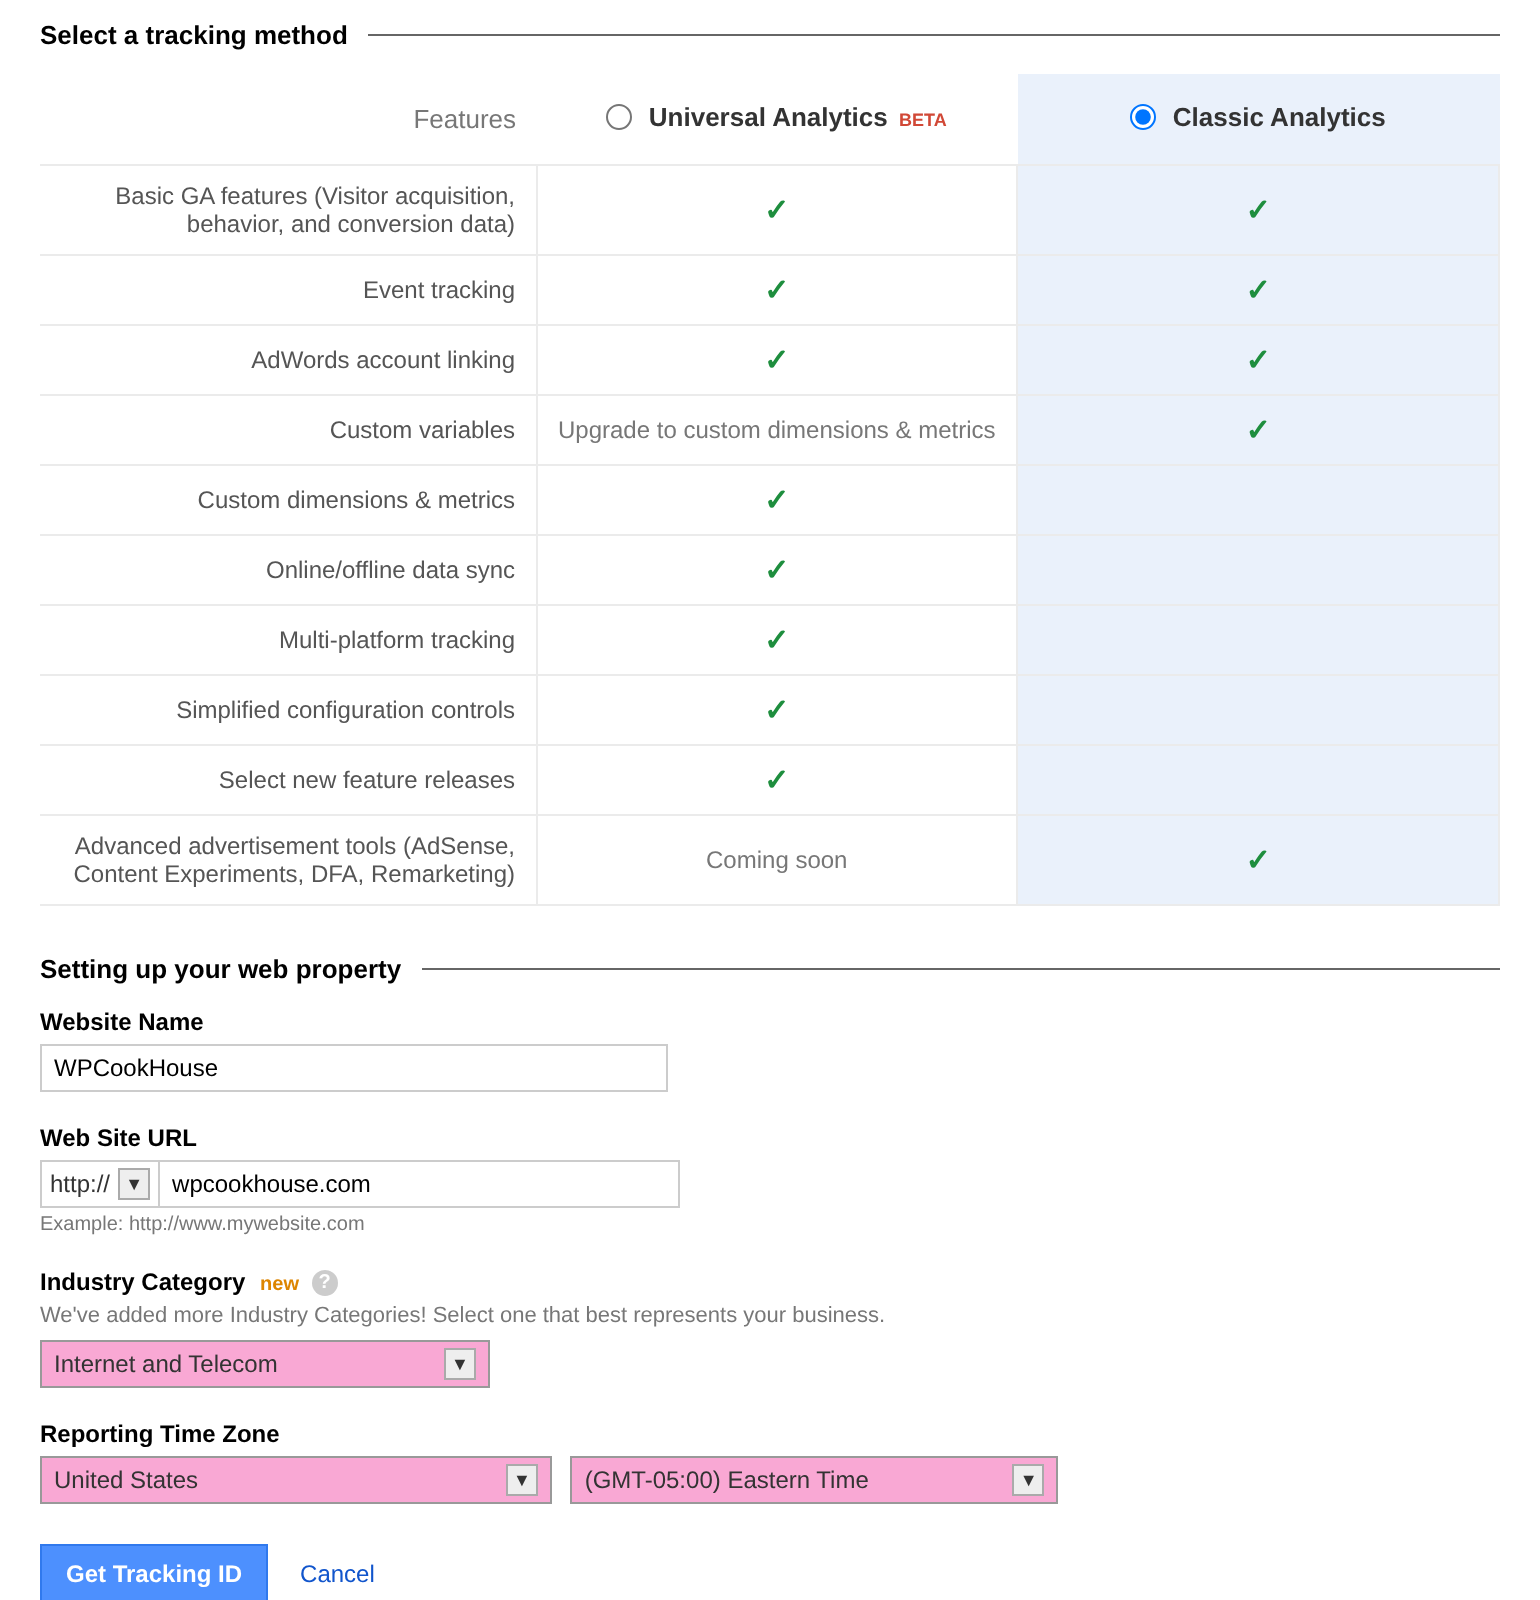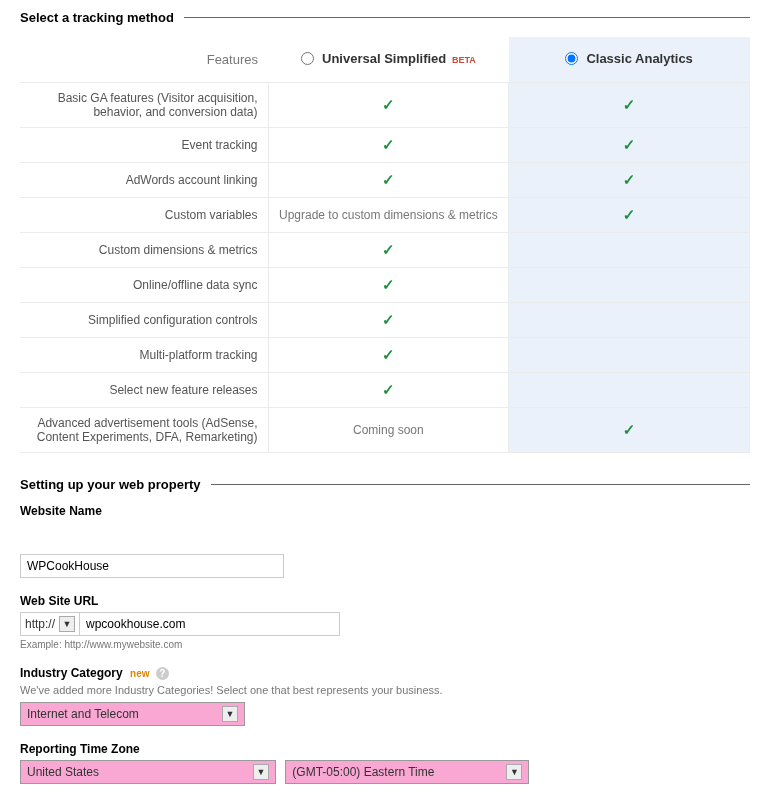--- a/index.html
+++ b/index.html
@@ -199,21 +199,21 @@
 </div>
 
 <table class="feature-table">
   <thead>
     <tr>
       <th>Features</th>
       <th>
         <span class="radio-cell">
           <input type="radio" name="method" style="">
           <span>
-            <span>Universal Simplified</span>
+            <span>Universal Analytics</span>
             <span class="beta">BETA</span>
           </span>
         </span>
       </th>
       <th>
         <span class="radio-cell">
           <input type="radio" name="method" checked="" style="">
           <span>Classic Analytics</span>
         </span>
       </th>
@@ -244,26 +244,26 @@
         <td>Custom dimensions &amp; metrics</td>
         <td><span class="check">✓</span></td>
         <td></td>
       </tr>
       <tr>
         <td>Online/offline data sync</td>
         <td><span class="check">✓</span></td>
         <td></td>
       </tr>
       <tr>
+        <td>Multi-platform tracking</td>
+        <td><span class="check">✓</span></td>
+        <td></td>
+      </tr>
+      <tr>
         <td>Simplified configuration controls</td>
-        <td><span class="check">✓</span></td>
-        <td></td>
-      </tr>
-      <tr>
-        <td>Multi-platform tracking</td>
         <td><span class="check">✓</span></td>
         <td></td>
       </tr>
       <tr>
         <td>Select new feature releases</td>
         <td><span class="check">✓</span></td>
         <td></td>
       </tr>
       <tr>
         <td>Advanced advertisement tools (AdSense, Content Experiments, DFA, Remarketing)</td>
@@ -273,21 +273,21 @@
     </tbody>
 </table>
 
 <div class="section-header">
   <span class="title">Setting up your web property</span>
   <span class="line"></span>
 </div>
 
 <div class="form-group">
   <label class="form-label">Website Name</label>
-  <input type="text" style="width: 264px; margin-top: 32px;" value="WPCookHouse">
+  <input type="text" style="width: 314px;" value="WPCookHouse">
 </div>
 
 <div class="form-group">
   <label class="form-label">Web Site URL</label>
   <div class="url-row">
     <span class="proto">
       <span>http://</span>
       <span class="select-arrow">▼</span>
     </span>
     <input type="text" value="wpcookhouse.com" style="">

